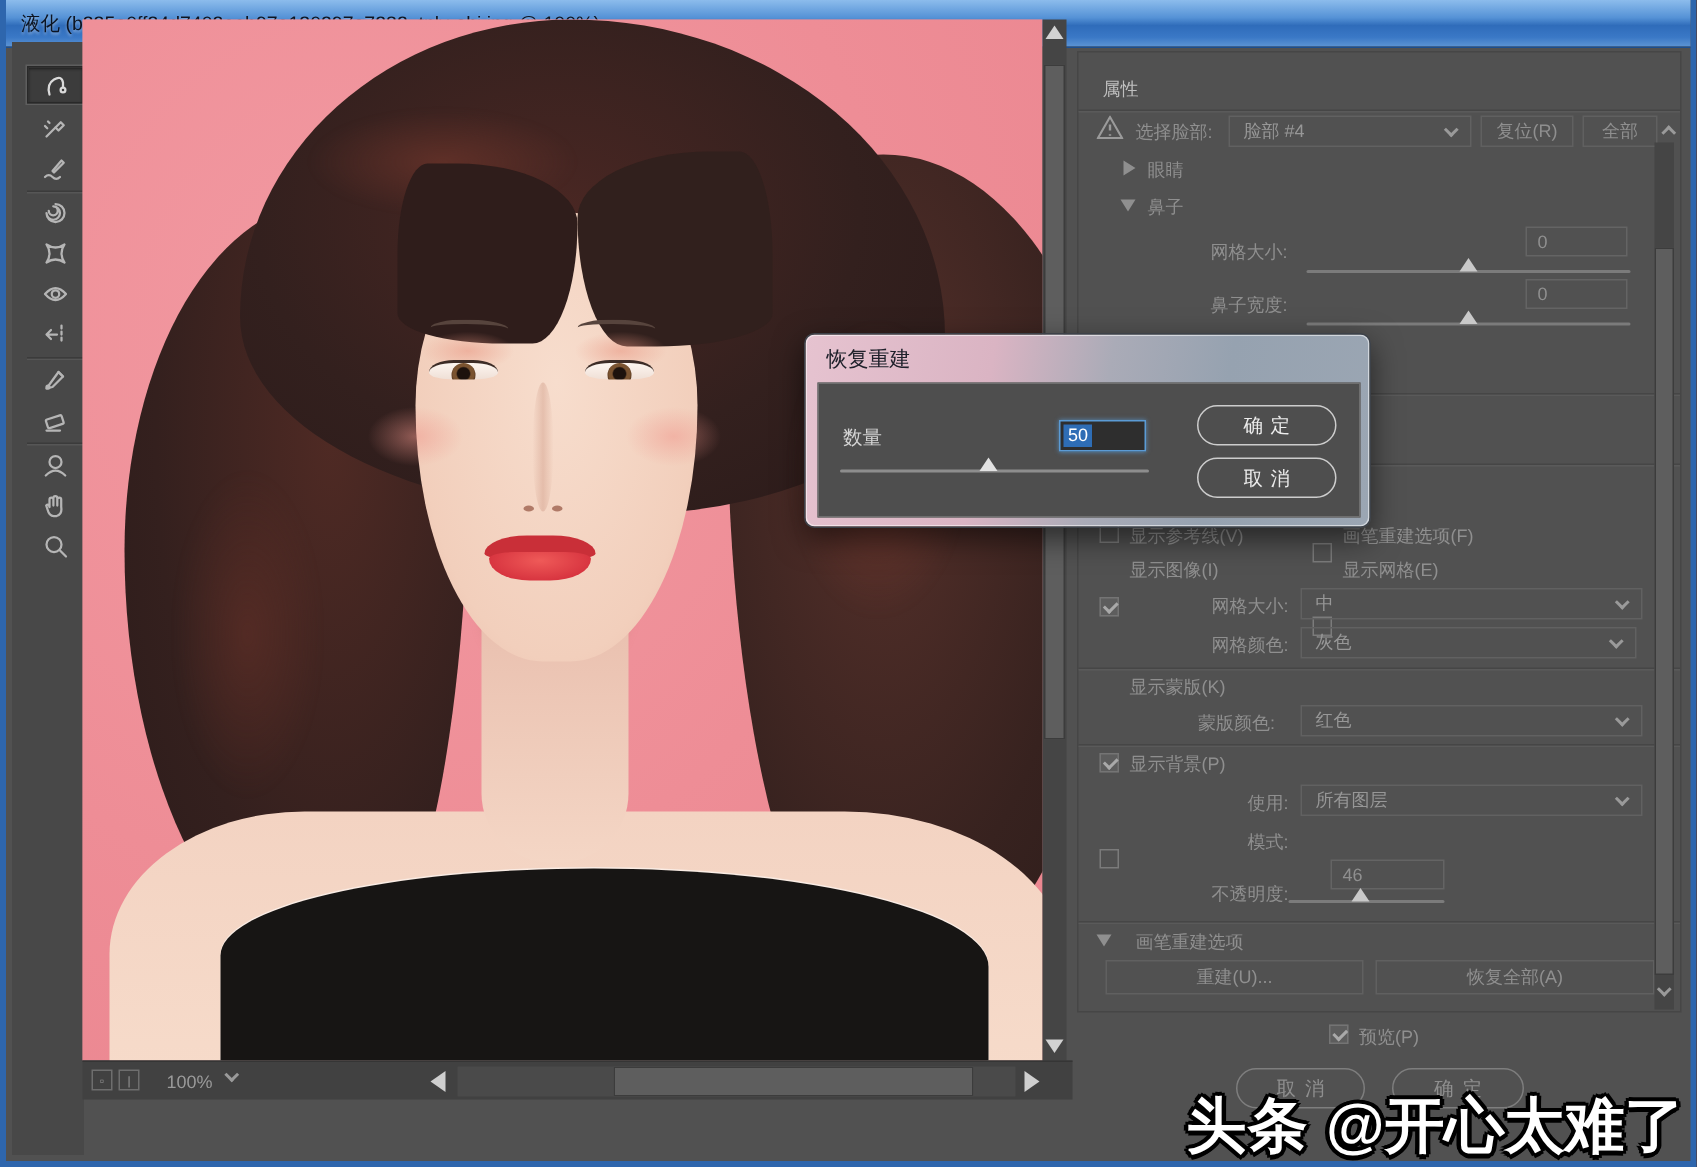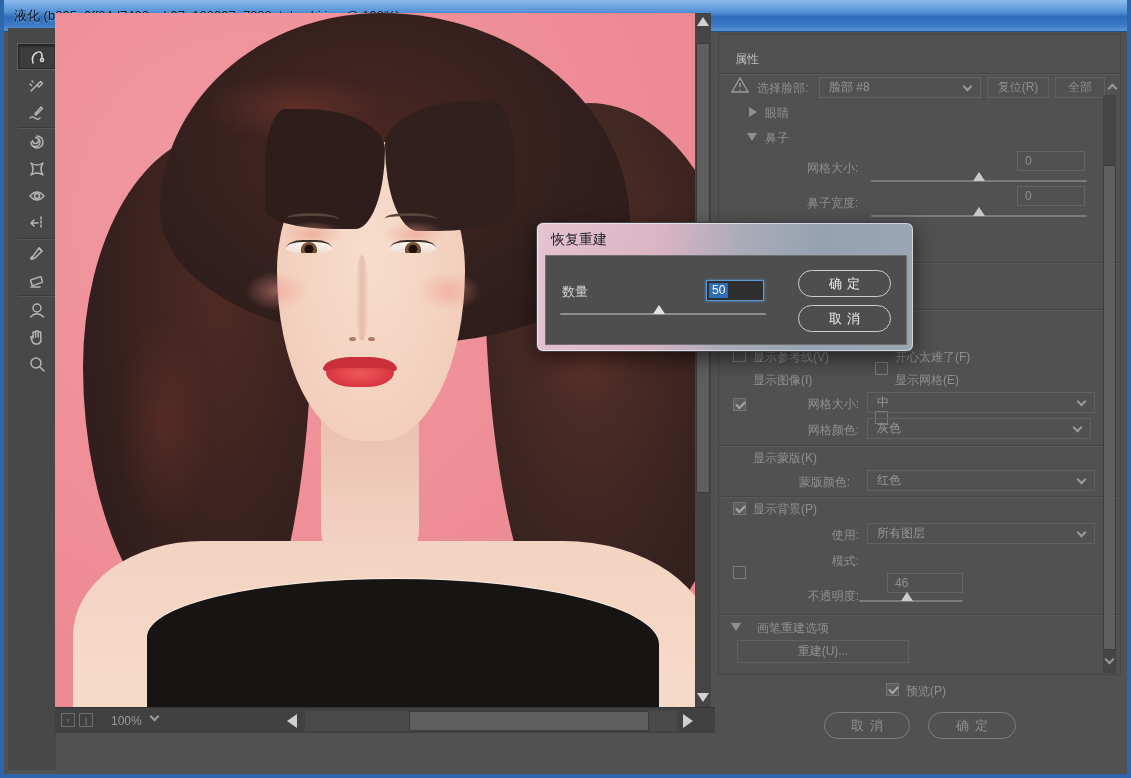--- a/index.html
+++ b/index.html
@@ -268,21 +268,21 @@
   <div class="abs" id="panel">
     <div class="abs" id="panel-header" style="left:16px;top:16px;">属性</div>
     <div class="abs pdivider" style="top:38px;"></div>
 
     <svg class="abs" style="left:12px;top:42px;" width="18" height="16" viewBox="0 0 18 16">
       <path d="M9 1 L17 15 H1 Z" fill="none" stroke="#9a9a9a" stroke-width="1.4"></path>
         <path d="M9 6 v4 M9 12.5 v1" stroke="#9a9a9a" stroke-width="1.6"></path>
     </svg>
     <div class="abs plabel" style="left:38px;top:45px;">选择脸部:</div>
     <div class="abs dd" style="left:100px;top:42px;width:162px;">
-      <span>脸部 #8</span>
+      <span>脸部 #4</span>
       <div class="chev down" style="position:absolute;right:9px;top:9px;"></div>
     </div>
     <div class="abs gbtn" style="left:268px;top:42px;width:62px;height:21px;">复位(R)</div>
     <div class="abs gbtn" style="left:336px;top:42px;width:50px;height:21px;">全部</div>
     <div class="abs chev up" style="left:390px;top:46px;"></div>
 
     <div class="abs disc closed" style="left:30px;top:72px;"></div>
     <div class="abs plabel" style="left:46px;top:70px;">眼睛</div>
     <div class="abs disc open" style="left:28px;top:98px;"></div>
     <div class="abs plabel" style="left:46px;top:95px;">鼻子</div>
@@ -298,21 +298,21 @@
     <div class="abs ptrack" style="left:152px;top:180px;width:216px;">
       <div class="sthumb" style="left:calc(50% - 6px);"></div>
     </div>
 
     <div class="abs pdivider" style="top:227px;"></div>
     <div class="abs pdivider" style="top:274px;"></div>
 
     <div class="abs cb" style="left:14px;top:314px;"></div>
     <div class="abs plabel" style="left:34px;top:314px;">显示参考线(V)</div>
     <div class="abs cb" style="left:156px;top:314px;"></div>
-    <div class="abs plabel" style="left:176px;top:314px;">开心太难了(F)</div>
+    <div class="abs plabel" style="left:176px;top:314px;">画笔重建选项(F)</div>
 
     <div class="abs cb on" style="left:14px;top:337px;"></div>
     <div class="abs plabel" style="left:34px;top:337px;">显示图像(I)</div>
     <div class="abs cb" style="left:156px;top:337px;"></div>
     <div class="abs plabel" style="left:176px;top:337px;">显示网格(E)</div>
 
     <div class="abs plabel right" style="left:80px;top:361px;width:60px;">网格大小:</div>
     <div class="abs dd" style="left:148px;top:357px;width:228px;">
       <span>中</span>
       <div class="chev down" style="position:absolute;right:9px;top:9px;"></div>
@@ -349,20 +349,21 @@
     <div class="abs ibox" style="left:168px;top:538px;width:76px;">46</div>
     <div class="abs ptrack" style="left:140px;top:565px;width:104px;">
       <div class="sthumb" style="left:calc(46% - 6px);"></div>
     </div>
 
     <div class="abs pdivider" style="top:579px;"></div>
 
     <div class="abs disc open" style="left:12px;top:588px;"></div>
     <div class="abs plabel" style="left:38px;top:585px;">画笔重建选项</div>
     <div class="abs gbtn" style="left:18px;top:605px;width:172px;height:23px;">重建(U)...</div>
+    <div class="abs gbtn" style="left:198px;top:605px;width:186px;height:23px;">恢复全部(A)</div>
 
     <div class="abs sb-v" style="left:384px;top:60px;width:13px;height:578px;">
       <div class="abs sb-thumb" style="left:0px;top:70px;width:13px;height:485px;"></div>
     </div>
     <div class="abs chev down" style="left:387px;top:625px;"></div>
   </div>
 
   <div class="abs cb on" style="left:882px;top:683px;"></div>
   <div class="abs plabel" style="left:902px;top:683px;">预览(P)</div>
   <div class="abs pill" style="left:820px;top:712px;width:86px;height:27px;">取消</div>
@@ -376,14 +377,18 @@
         <span>50</span>
       </div>
       <div class="abs dtrack" style="left:14px;top:57px;width:206px;">
         <div class="dthumb" style="left:calc(48% - 6px);"></div>
       </div>
       <div class="abs dpill" style="left:252px;top:14px;width:93px;height:27px;">确定</div>
       <div class="abs dpill" style="left:252px;top:49px;width:93px;height:27px;">取消</div>
     </div>
   </div>
 
+  <div class="abs" id="watermark">
+    <span class="brand">头条</span>
+    <span class="handle">@开心太难了</span>
+  </div>
 
 </div>
 
 </body></html>

